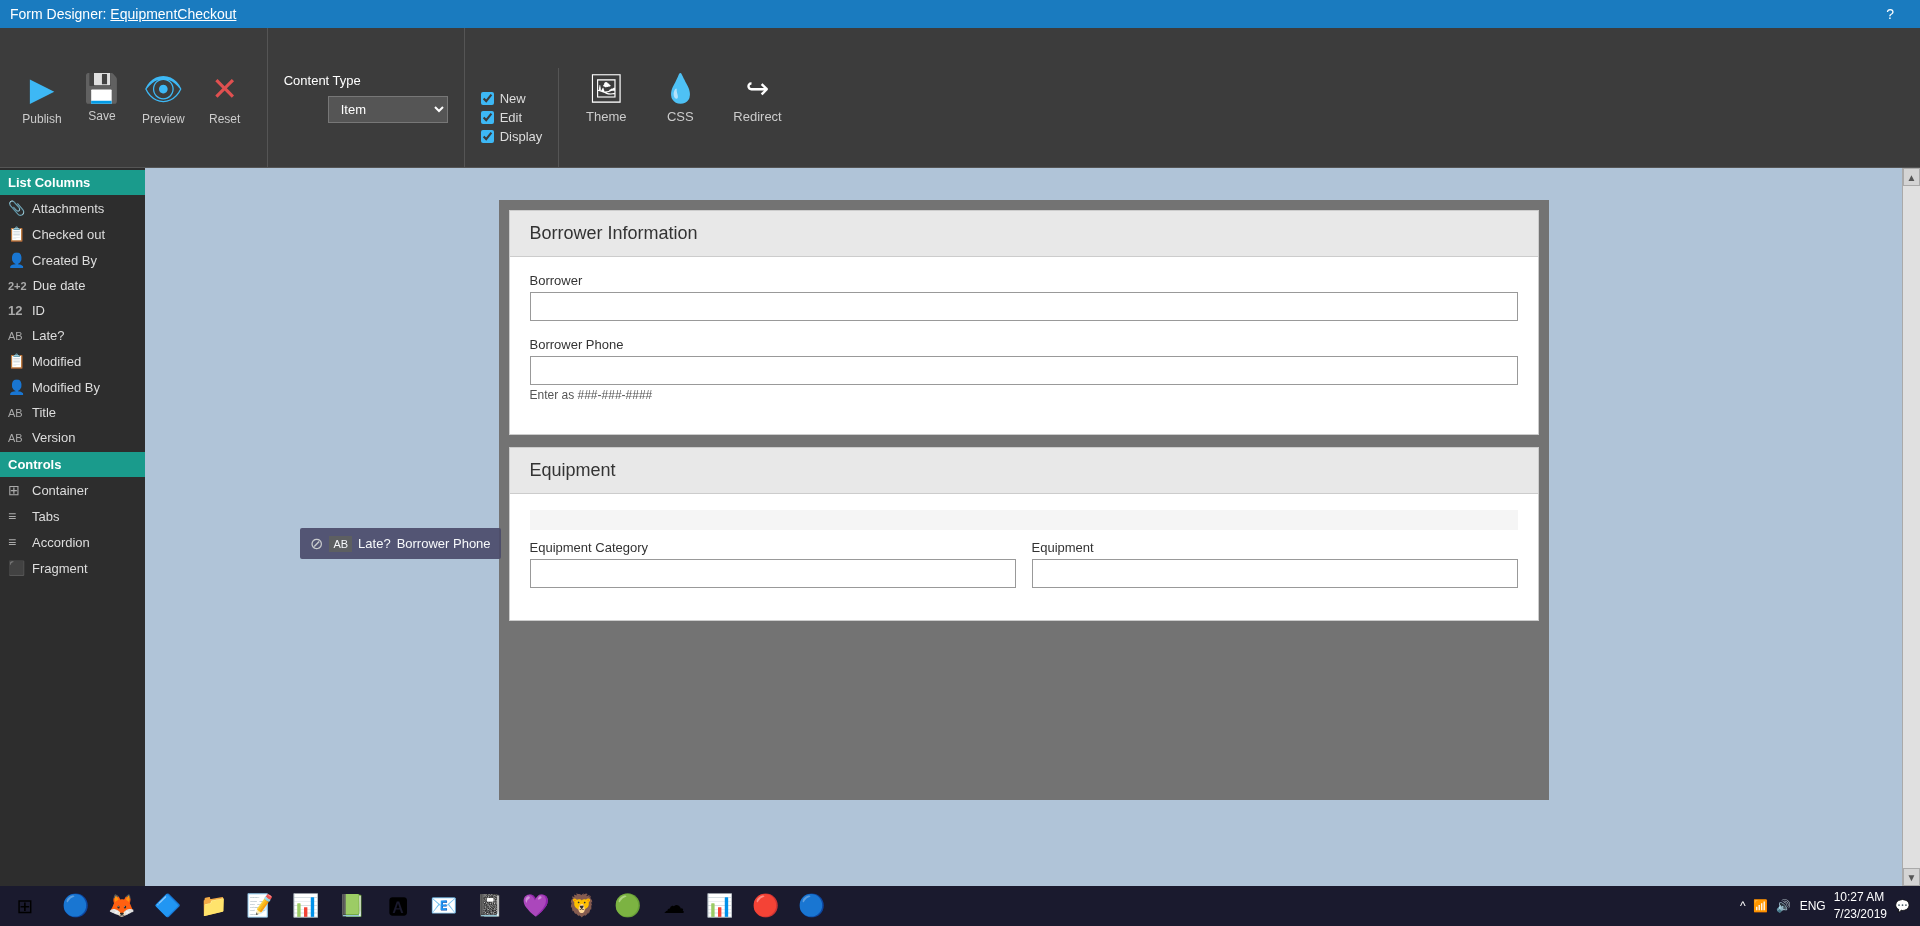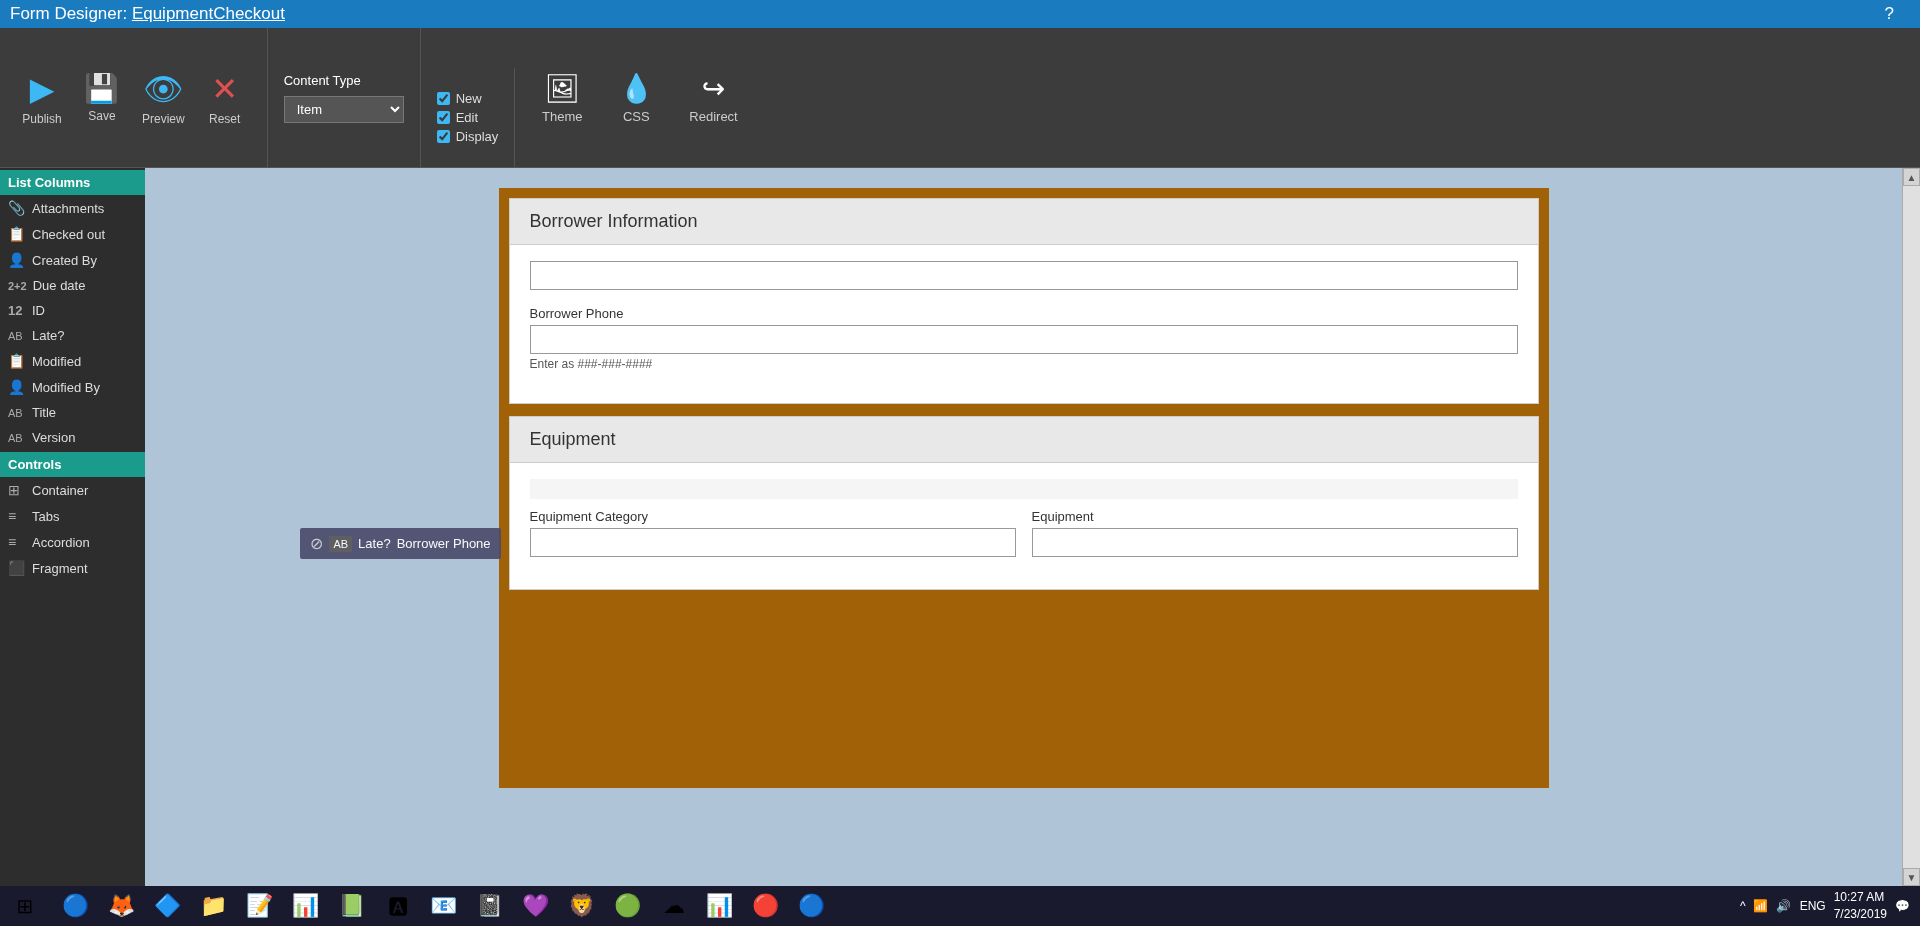--- a/index.html
+++ b/index.html
@@ -8,21 +8,21 @@
     
     #title-bar {
       background: #1a7bbf;
       color: white;
       padding: 4px 10px;
       display: flex;
       align-items: center;
       justify-content: space-between;
       height: 28px;
     }
-    #title-bar span { font-size: 17px; }
+    #title-bar span { font-size: 14px; }
     #title-bar a { color: white; text-decoration: underline; }
 
     
     #toolbar {
       background: #3c3c3c;
       display: flex;
       align-items: stretch;
       height: 140px;
       border-bottom: 1px solid #555;
       padding: 0;
@@ -61,20 +61,21 @@
       color: white;
     }
     .content-type-group label { font-size: 13px; margin-bottom: 8px; }
     .content-type-group select {
       background: #555;
       color: white;
       border: 1px solid #777;
       padding: 4px 8px;
       font-size: 13px;
       width: 120px;
+      margin-left: 44px;
     }
 
     
     .checkbox-group {
       display: flex;
       flex-direction: column;
       justify-content: center;
       padding: 8px 16px;
       border-right: 1px solid #555;
       color: white;
@@ -159,23 +160,23 @@
     #content-area {
       flex: 1;
       background: #b0c4d8;
       overflow-y: auto;
       padding: 20px;
       position: relative;
     }
 
     
     #form-canvas {
-      background: #a16207;
+      background: #737373;
       max-width: 1050px;
-      margin: 0 auto;
+      margin: 12px auto;
       min-height: 600px;
       padding: 10px;
     }
 
     
     .form-section {
       background: #f0f0f0;
       margin-bottom: 12px;
       border: 1px solid #ccc;
     }
@@ -463,20 +464,21 @@
   <div class="content-with-scroll">
     <div id="content-area">
       <div id="form-canvas">
 
         <div class="form-section">
           <div class="form-section-header">
             <span>Borrower Information</span>
           </div>
           <div class="form-section-body">
             <div class="form-field">
+              <label>Borrower</label>
               <input type="text" style="">
             </div>
             <div class="form-field">
               <label>Borrower Phone</label>
               <input type="text" style="">
               <div class="hint">Enter as ###-###-####</div>
             </div>
           </div>
         </div>
 

